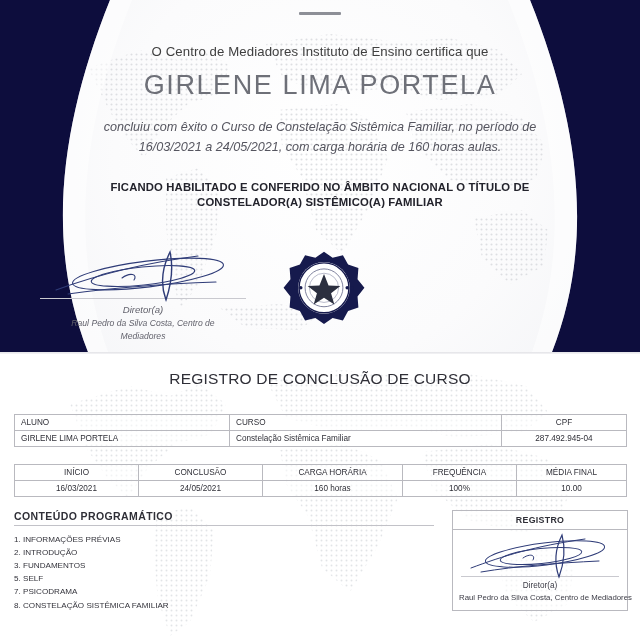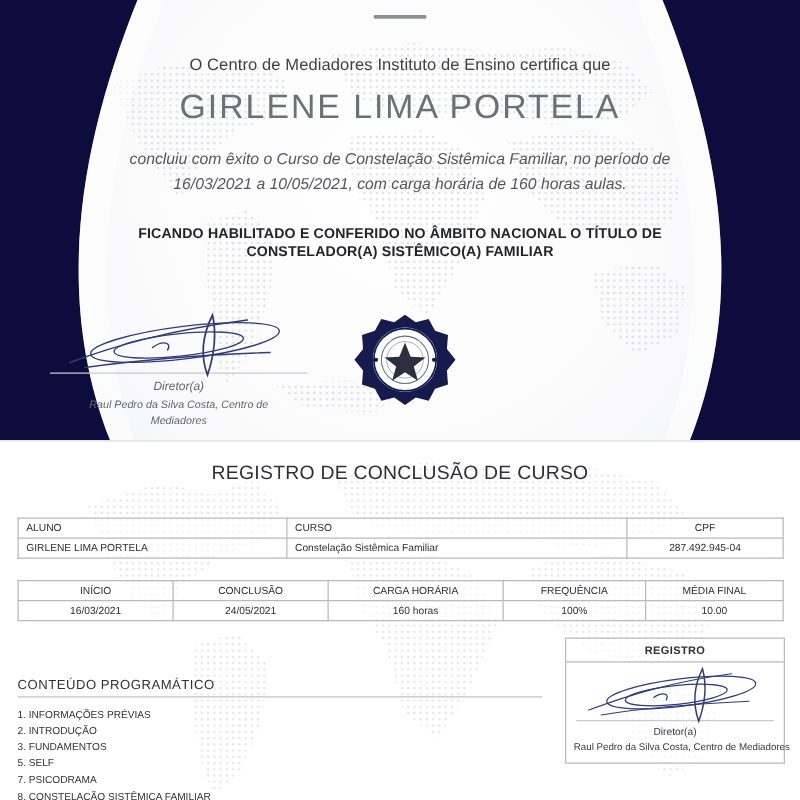--- a/index.html
+++ b/index.html
@@ -101,22 +101,22 @@
   }
   td.hd{font-size:8.6px;}
   td.c{text-align:center;}
 
   #table-student{left:14px;top:60px;width:612px;}
   #table-dates{left:14px;top:110px;width:612px;}
 
   
   .conteudo{position:absolute;left:14px;top:156px;width:420px;}
   .conteudo-title{
-    font-size:10.5px;font-weight:normal;color:#2f2f37;letter-spacing:.4px;
-    padding-bottom:3px;border-bottom:1px solid #c2c2c8;margin-top:32px;
+    font-size:10.5px;font-weight:bold;color:#2f2f37;letter-spacing:.4px;
+    padding-bottom:3px;border-bottom:1px solid #c2c2c8;
   }
   .conteudo ol{list-style:none;margin:7px 0 0;padding:0;}
   .conteudo li{font-size:8.1px;color:#33333b;line-height:1.62;}
 
   .registro{
     position:absolute;left:452px;top:156px;width:174px;
     border:1px solid #b9b9bf;background:rgba(255,255,255,.6);
   }
   .registro-hd{
     text-align:center;font-size:8.8px;font-weight:bold;color:#2f2f37;
@@ -172,21 +172,21 @@
     <div class="cert-inner">
       <div class="top-rule"></div>
 
       <div class="line-certifica">O Centro de Mediadores Instituto de Ensino certifica que</div>
 
       <div class="student-name">GIRLENE LIMA PORTELA</div>
 
       <div class="para">
         <span>concluiu com êxito o Curso de Constelação Sistêmica Familiar, no período de</span>
         <br>
-        <span>16/03/2021 a 10/05/2021, com carga horária de 160 horas aulas.</span>
+        <span>16/03/2021 a 24/05/2021, com carga horária de 160 horas aulas.</span>
       </div>
 
       <div class="titulo">
         <span>FICANDO HABILITADO E CONFERIDO NO ÂMBITO NACIONAL O TÍTULO DE</span>
         <br>
         <span>CONSTELADOR(A) SISTÊMICO(A) FAMILIAR</span>
       </div>
 
       <div class="sig-block">
         <svg class="sig-svg" viewBox="0 0 190 56" xmlns="http://www.w3.org/2000/svg">

